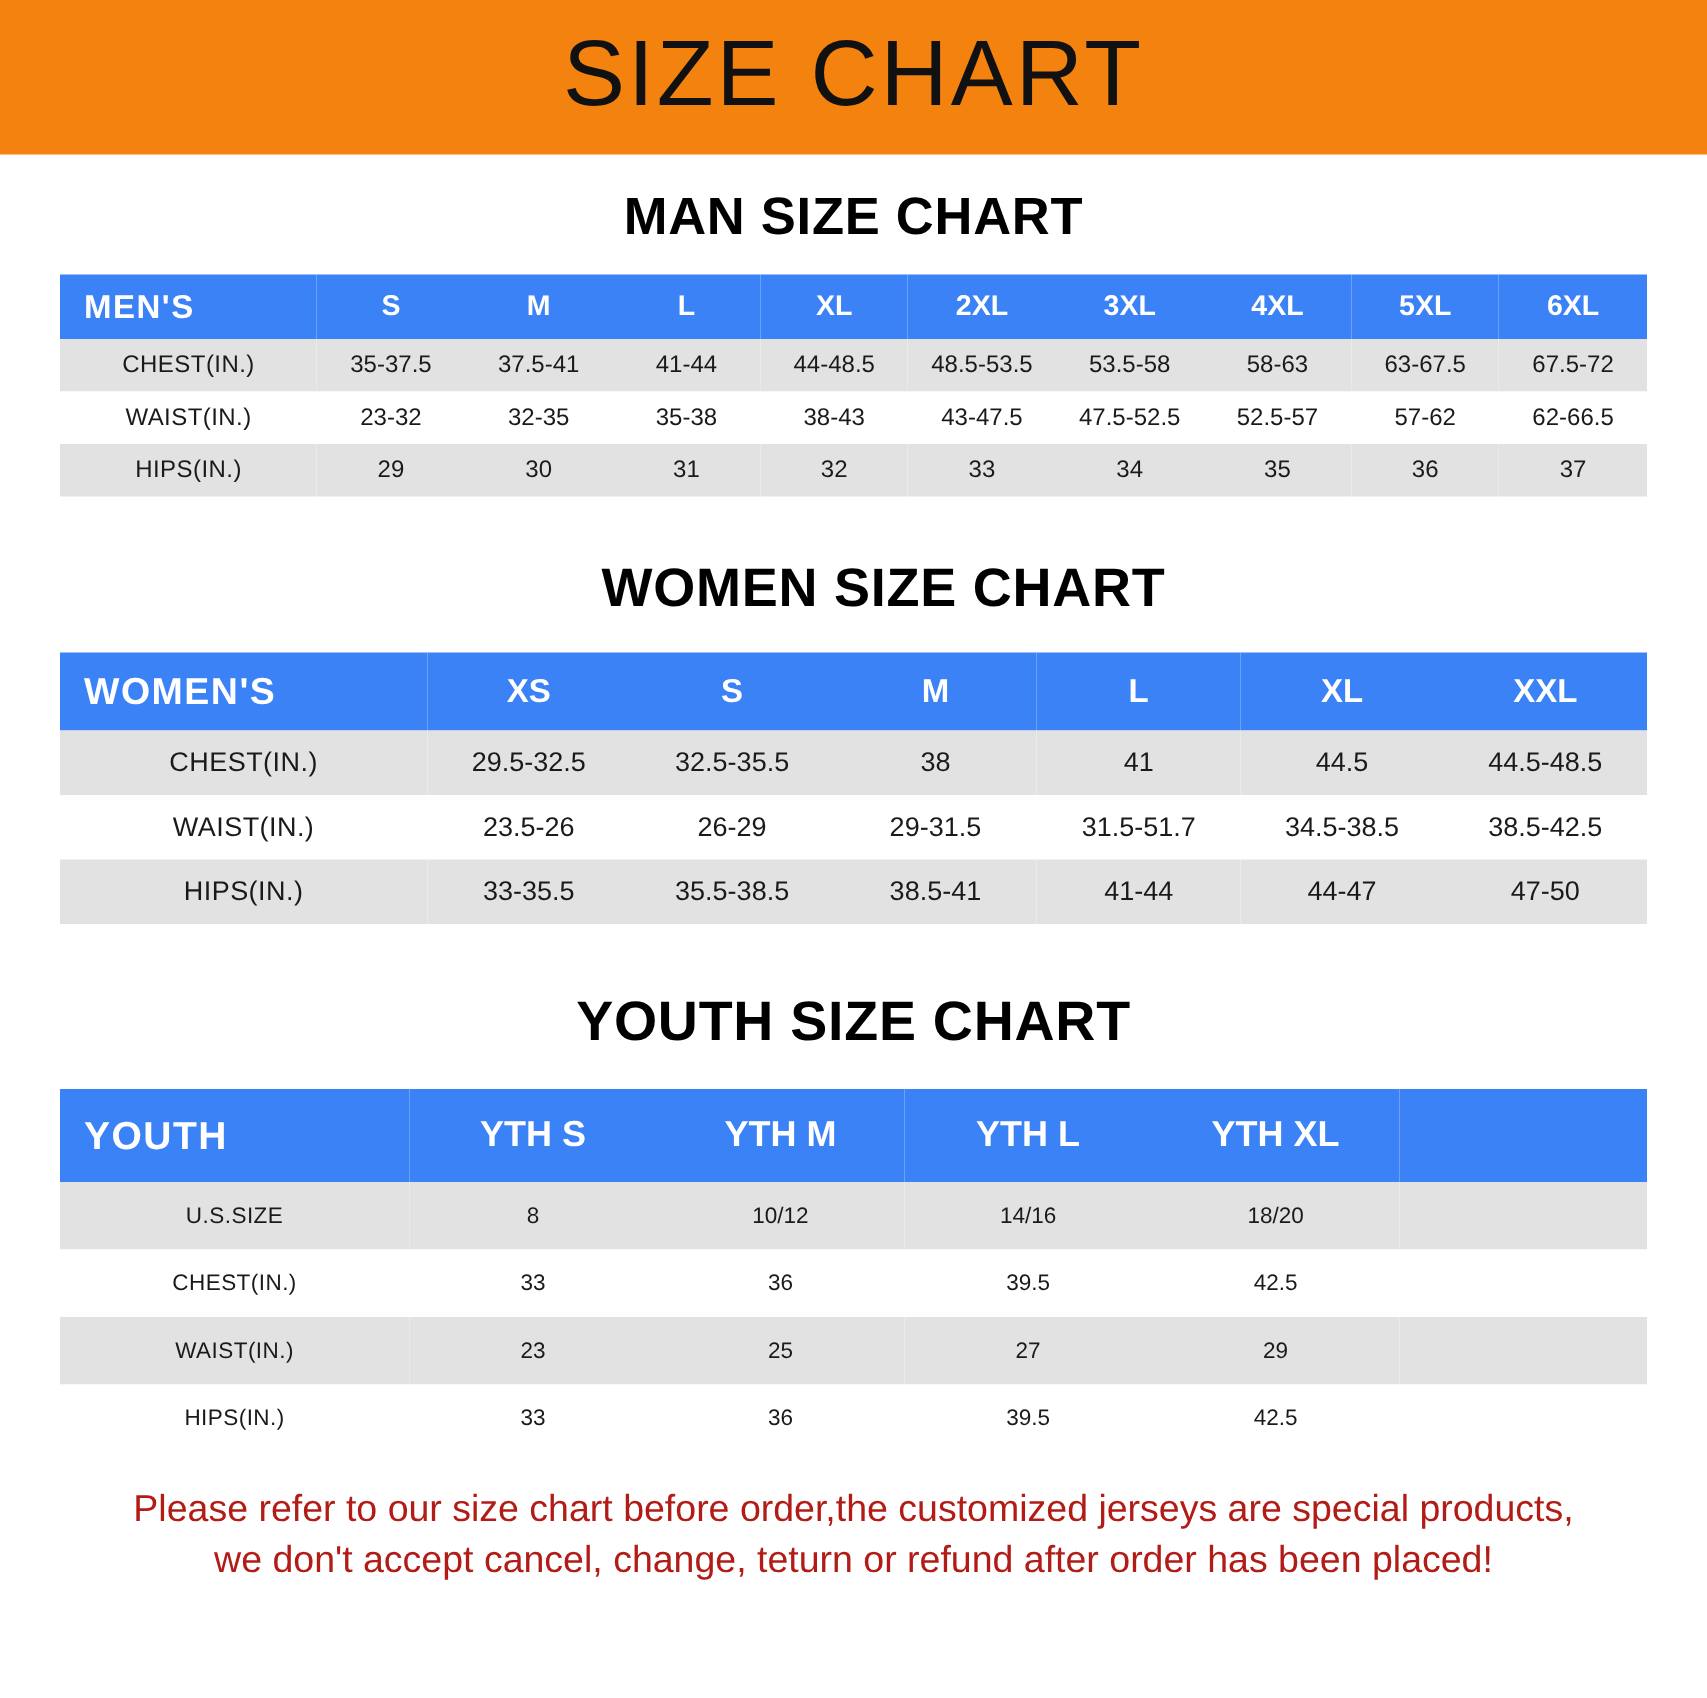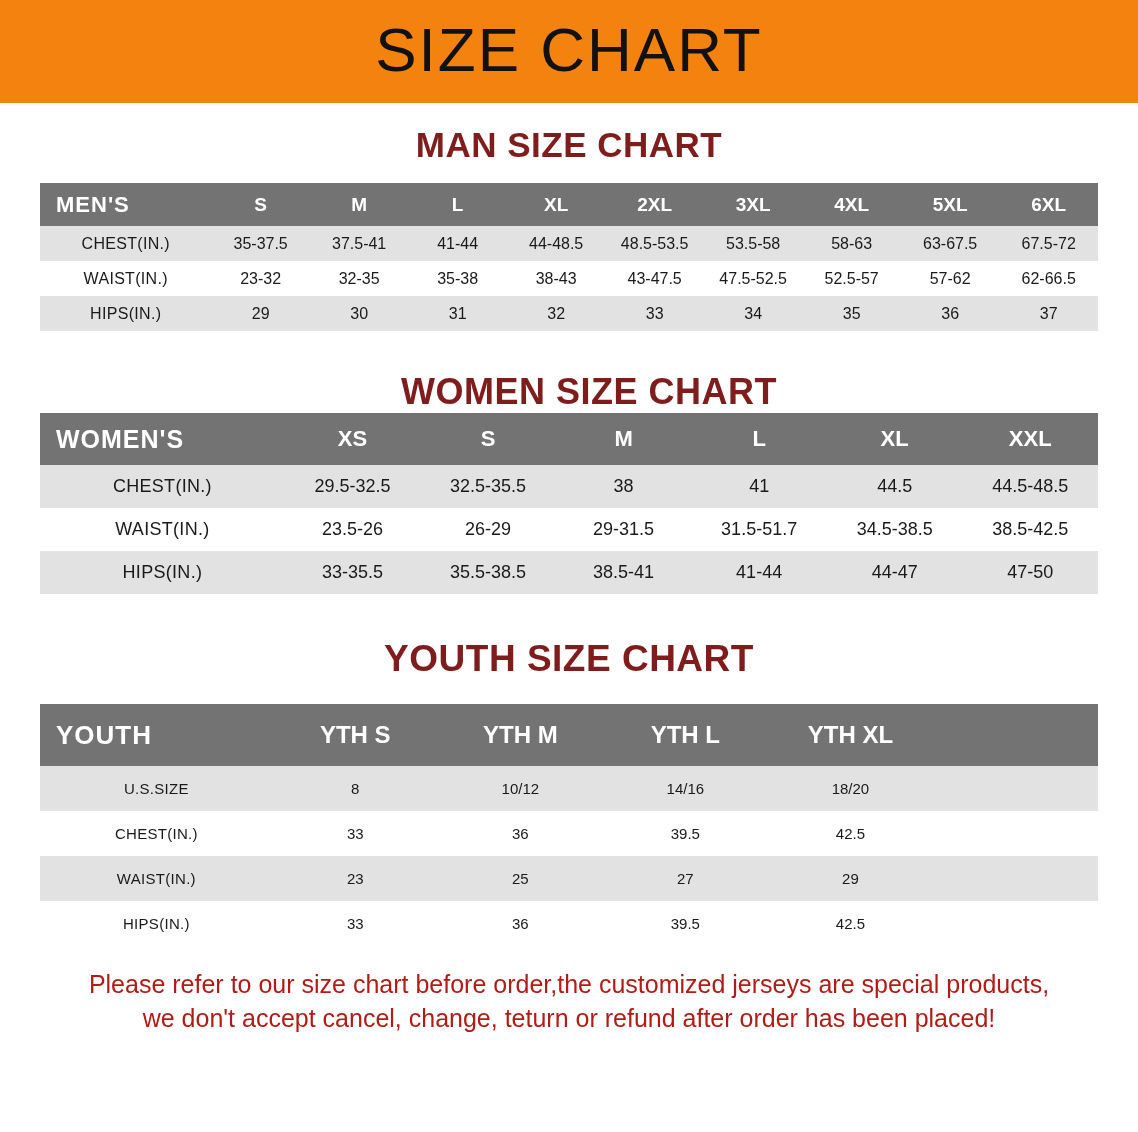--- a/index.html
+++ b/index.html
@@ -33,36 +33,36 @@
     letter-spacing: 2px;
     color: #111111;
     line-height: 1;
     margin-top: -4px;
   }
 
   
   .section-title {
     text-align: center;
     font-weight: bold;
-    color: #7f1d1d;
+    color: #000000;
     font-family: "Liberation Sans", sans-serif;
   }
   .t-man    { font-size: 35px; margin-top: 22px; margin-bottom: 18px; letter-spacing: 0.5px; }
-  .t-women  { font-size: 36px; margin-top: 40px; letter-spacing: 0.5px; padding-left: 40px; }
+  .t-women  { font-size: 36px; margin-top: 40px; margin-bottom: 22px; letter-spacing: 0.5px; padding-left: 40px; }
   .t-youth  { font-size: 37px; margin-top: 44px; margin-bottom: 24px; letter-spacing: 0.5px; }
 
   
   .tbl-wrap { padding: 0 40px; }
   table {
     width: 100%;
     border-collapse: collapse;
     table-layout: fixed;
   }
   thead th {
-    background: #737373;
+    background: #3b82f6;
     color: #ffffff;
     font-weight: bold;
     text-align: center;
     font-family: "Liberation Sans", sans-serif;
   }
   thead th.rowhead {
     text-align: left;
     padding-left: 16px;
     letter-spacing: 1px;
   }

